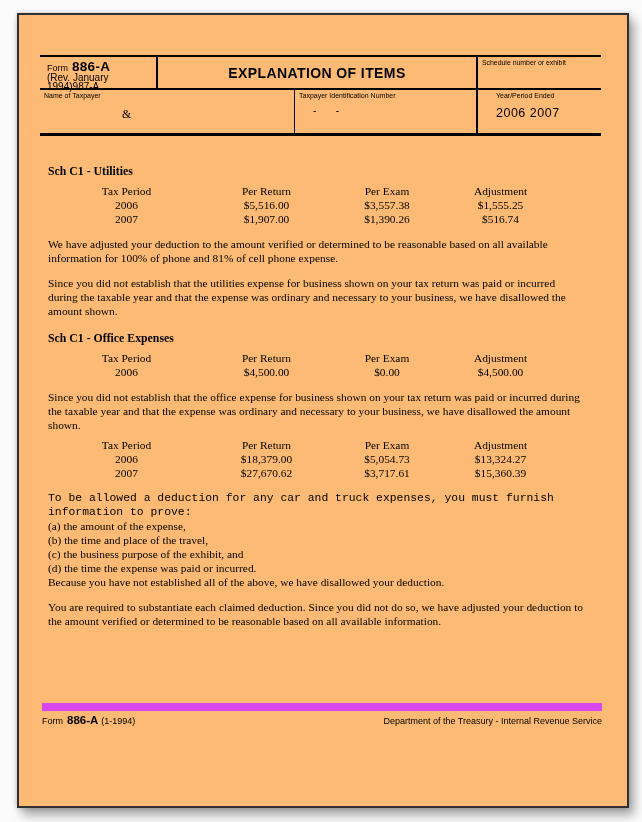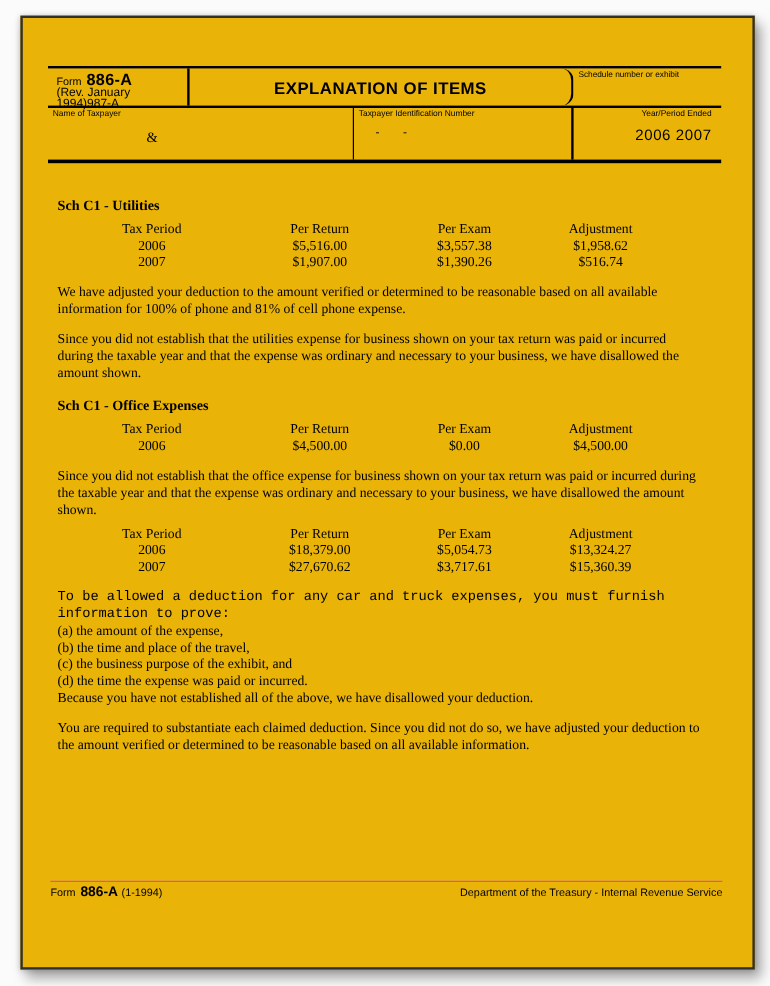--- a/index.html
+++ b/index.html
@@ -1,34 +1,34 @@
 <!DOCTYPE html>
 <html><head>
 <meta charset="utf-8">
 <style>
   * { margin:0; padding:0; box-sizing:border-box; }
   html,body { width:642px; height:822px; background:#fbfbfb; overflow:hidden;
               font-family:"Liberation Sans", sans-serif; color:#000; }
   .page {
     position:absolute; left:17px; top:13px; width:612px; height:795px;
-    background:#eab308; border:2px solid #303030;
+    background:#fdba74; border:2px solid #303030;
     box-shadow: 0 0 5px rgba(0,0,0,.20), 5px 7px 10px rgba(0,0,0,.35);
   }
 
   
   .hdr { margin:40px 26px 0 21px; border-top:2px solid #000; border-bottom:3px solid #000; }
   .hdr-row1 { display:flex; height:33px; border-bottom:2px solid #000; }
   .hdr-row2 { display:flex; height:43px; }
   .hc-form  { width:118px; border-right:2px solid #000; padding:2px 0 0 7px; }
   .hc-title { flex:1; border-right:2px solid #000; display:flex; align-items:center;
-              justify-content:center; font-weight:bold; font-size:14px; letter-spacing:.4px;border-radius:10px; }
+              justify-content:center; font-weight:bold; font-size:14px; letter-spacing:.4px; }
   .hc-sched { width:123px; padding:2px 3px 0 4px; font-size:6.9px; }
   .hc-name  { flex:1; border-right:1.5px solid #000; padding:2px 4px; font-size:7px; }
   .hc-tin   { width:183px; border-right:2px solid #000; padding:2px 4px; font-size:7px; }
-  .hc-year  { width:123px; padding:2px 8px; font-size:7px; text-align:right; }
+  .hc-year  { width:123px; padding:2px 18px; font-size:7px; text-align:left; }
 
   .form-line1 { display:flex; align-items:baseline; }
   .form-word  { font-size:9px; }
   .form-num   { font-size:13.5px; font-weight:bold; margin-left:4px; letter-spacing:.3px; }
   .rev        { font-size:10px; font-weight:normal; line-height:8.5px; }
 
   .name-value { display:block; font-family:"Liberation Serif", serif;
                 font-size:12px; margin:8px 0 0 78px; }
   .tin-value  { display:block; font-size:10px; margin:6px 0 0 14px; white-space:pre; }
   .year-value { display:block; font-size:12.5px; margin-top:7px; letter-spacing:.5px; }
@@ -45,22 +45,22 @@
   .data-table col.c4 { width:109px; }
   .data-table th, .data-table td {
     font-weight:normal; text-align:center; padding:0;
     font-size:11.4px; line-height:14px; font-family:"Liberation Serif", serif;
   }
   .para { margin-top:11px; }
   .line { margin-top:0; }
   .line.first { margin-top:11px;font-family:Liberation Mono, monospace; }
 
   
-  .footer { position:absolute; left:23px; right:25px; bottom:56px;
-            border-top:1px solid #d946ef; padding-top:3px;
+  .footer { position:absolute; left:23px; right:25px; bottom:80px;
+            border-top:8px solid #d946ef; padding-top:3px;
             display:flex; justify-content:space-between; align-items:baseline;
             font-size:9px; }
   .f-num { font-size:11.5px; font-weight:bold; margin:0 3px 0 4px; }
 </style>
 </head>
 <body>
 
 <div class="page">
 
   <div class="hdr">
@@ -108,21 +108,21 @@
           <tr>
         <th>Tax Period</th>
         <th>Per Return</th>
         <th>Per Exam</th>
         <th>Adjustment</th>
       </tr>
       <tr>
         <td>2006</td>
         <td>$5,516.00</td>
         <td>$3,557.38</td>
-        <td>$1,958.62</td>
+        <td>$1,555.25</td>
       </tr>
       <tr>
         <td>2007</td>
         <td>$1,907.00</td>
         <td>$1,390.26</td>
         <td>$516.74</td>
       </tr>
     </tbody>
       </table>
     <p class="para">We have adjusted your deduction to the amount verified or determined to be reasonable based on all available information for 100% of phone and 81% of cell phone expense.</p>

